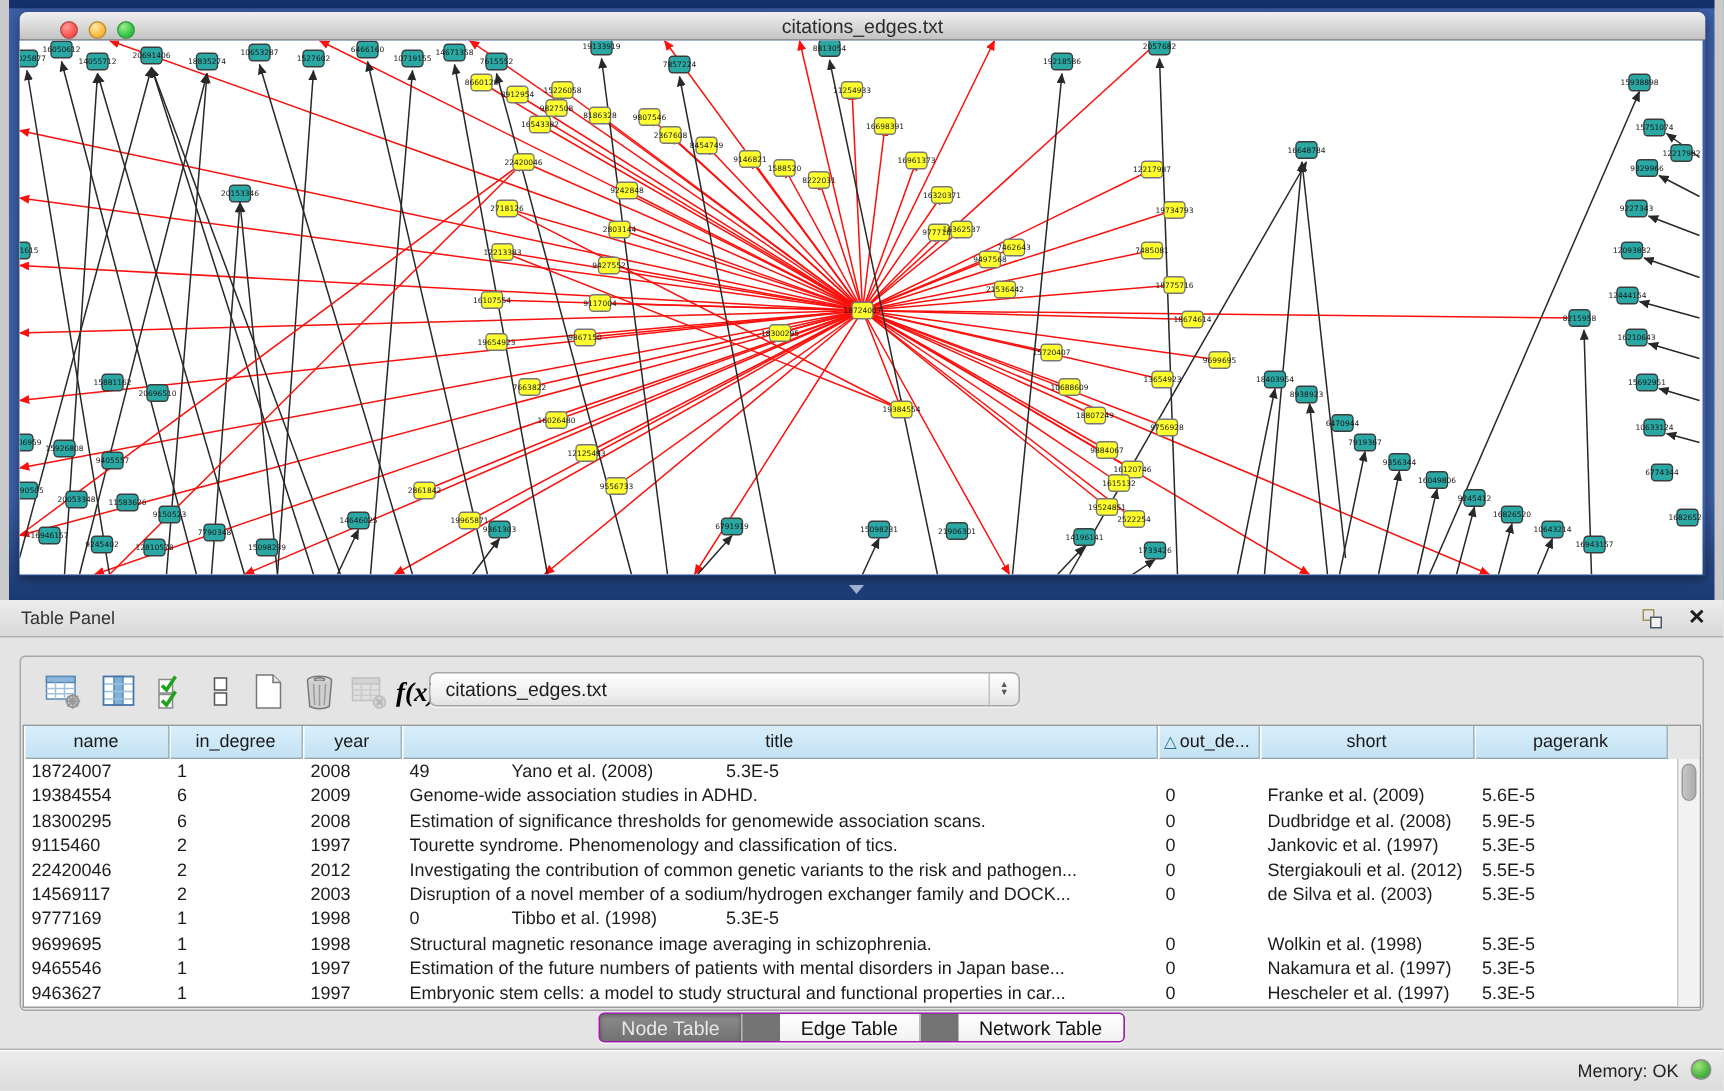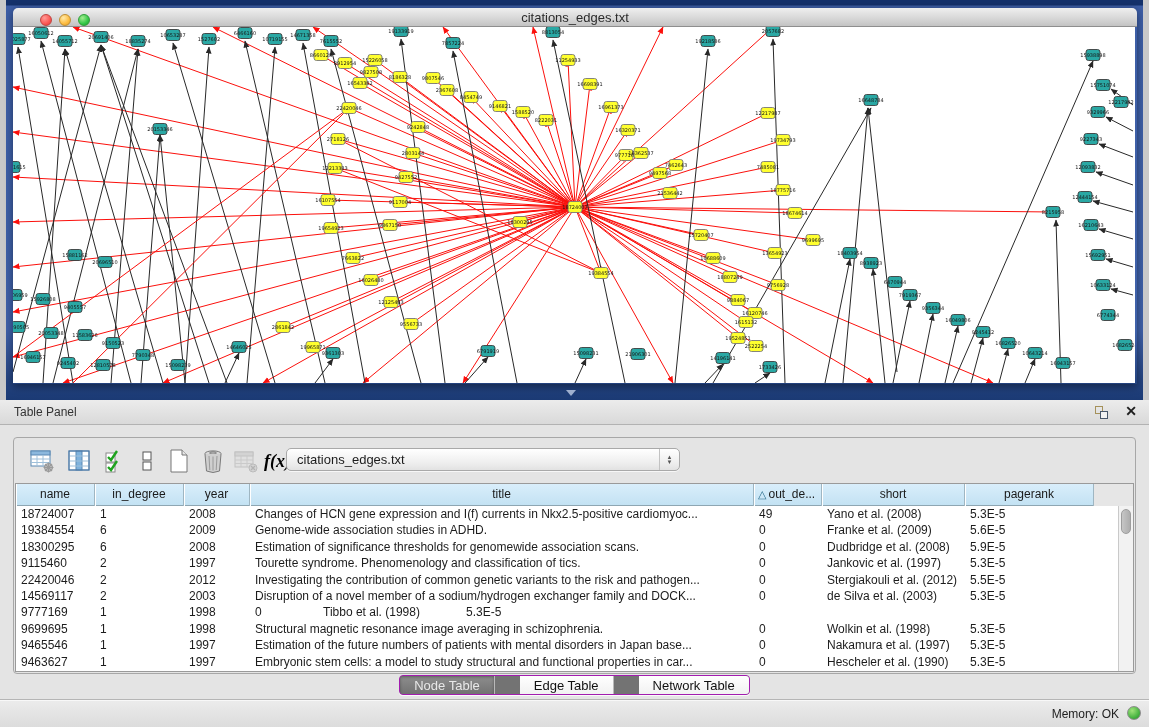--- a/index.html
+++ b/index.html
@@ -63,21 +63,21 @@
     border-bottom:1px solid #8ea6b2; }
   .thead .cell { height:22px; line-height:21px; font-size:12px; color:#1a1a1a; text-align:center;
     border-right:1px solid #9fb6c2; box-shadow:inset 1px 0 0 #ffffff; overflow:hidden; white-space:nowrap; }
   .thead .cell.sorted { text-align:left; padding-left:4px; }
   .thead .cell.sorted .tri { color:#2d6f8e; font-size:11px; margin-right:2px; }
   .thead .filler { flex:1; background:#e6e6e6; border-right:none; box-shadow:none; }
   .tbody { position:relative; }
   .trow { display:flex; height:16.4px; }
   .trow .cell { font-size:12px; line-height:16px; color:#1c1c1c; padding-left:5px;
     white-space:nowrap; overflow:hidden; }
-  .c0{width:79px}.c1{width:89px}.c2{width:66px}.c3{width:504px}.c4{width:68px}.c5{width:143px}.c6{width:129px}
+  .c0{width:97px}.c1{width:89px}.c2{width:66px}.c3{width:504px}.c4{width:68px}.c5{width:143px}.c6{width:129px}
   .vscroll { position:absolute; right:0; top:22px; bottom:0; width:15px; background:#f2f2f2;
     border-left:1px solid #c9c9c9; }
   .vscroll .thumb { position:absolute; left:2px; top:3px; width:10px; height:25px;
     background:linear-gradient(90deg,#c6c6c6,#adadad); border-radius:5px; border:1px solid #9d9d9d; }
 
   .tabs { position:absolute; left:0; top:275px; width:1149px; height:22px; text-align:center; }
   .seg { display:inline-flex; height:20px; border:1px solid #a21caf; border-radius:4px; overflow:hidden;
     background:#737373; box-shadow:0 1px 0 rgba(255,255,255,.8);gap:25px; }
   .seg .tab { height:20px; line-height:19px; font-size:13px; padding:0 14px; color:#111;
     border-right:1px solid #b9b9b9; background:linear-gradient(#ffffff,#f0f0f0); cursor:default; }
@@ -578,21 +578,20 @@
             <div class="cell c4 sorted"><span class="tri">△</span>out_de...</div>
             <div class="cell c5">short</div>
             <div class="cell c6">pagerank</div>
             <div class="cell filler"></div>
           </div>
         <div class="tbody" id="tbody">
             <div class="trow">
               <div class="cell c0">18724007</div>
               <div class="cell c1">1</div>
               <div class="cell c2">2008</div>
-              <div class="cell c3">Changes of HCN gene expression and I(f) currents in Nkx2.5-positive cardiomyoc...</div>
               <div class="cell c4">49</div>
               <div class="cell c5">Yano et al. (2008)</div>
               <div class="cell c6">5.3E-5</div>
             </div>
             <div class="trow">
               <div class="cell c0">19384554</div>
               <div class="cell c1">6</div>
               <div class="cell c2">2009</div>
               <div class="cell c3">Genome-wide association studies in ADHD.</div>
               <div class="cell c4">0</div>
@@ -660,21 +659,21 @@
               <div class="cell c4">0</div>
               <div class="cell c5">Nakamura et al. (1997)</div>
               <div class="cell c6">5.3E-5</div>
             </div>
             <div class="trow">
               <div class="cell c0">9463627</div>
               <div class="cell c1">1</div>
               <div class="cell c2">1997</div>
               <div class="cell c3">Embryonic stem cells: a model to study structural and functional properties in car...</div>
               <div class="cell c4">0</div>
-              <div class="cell c5">Hescheler et al. (1990)</div>
+              <div class="cell c5">Hescheler et al. (1997)</div>
               <div class="cell c6">5.3E-5</div>
             </div>
           </div>
         <div class="vscroll">
             <div class="thumb"></div>
           </div>
       </div>
     </div>
 
     <div class="tabs">

